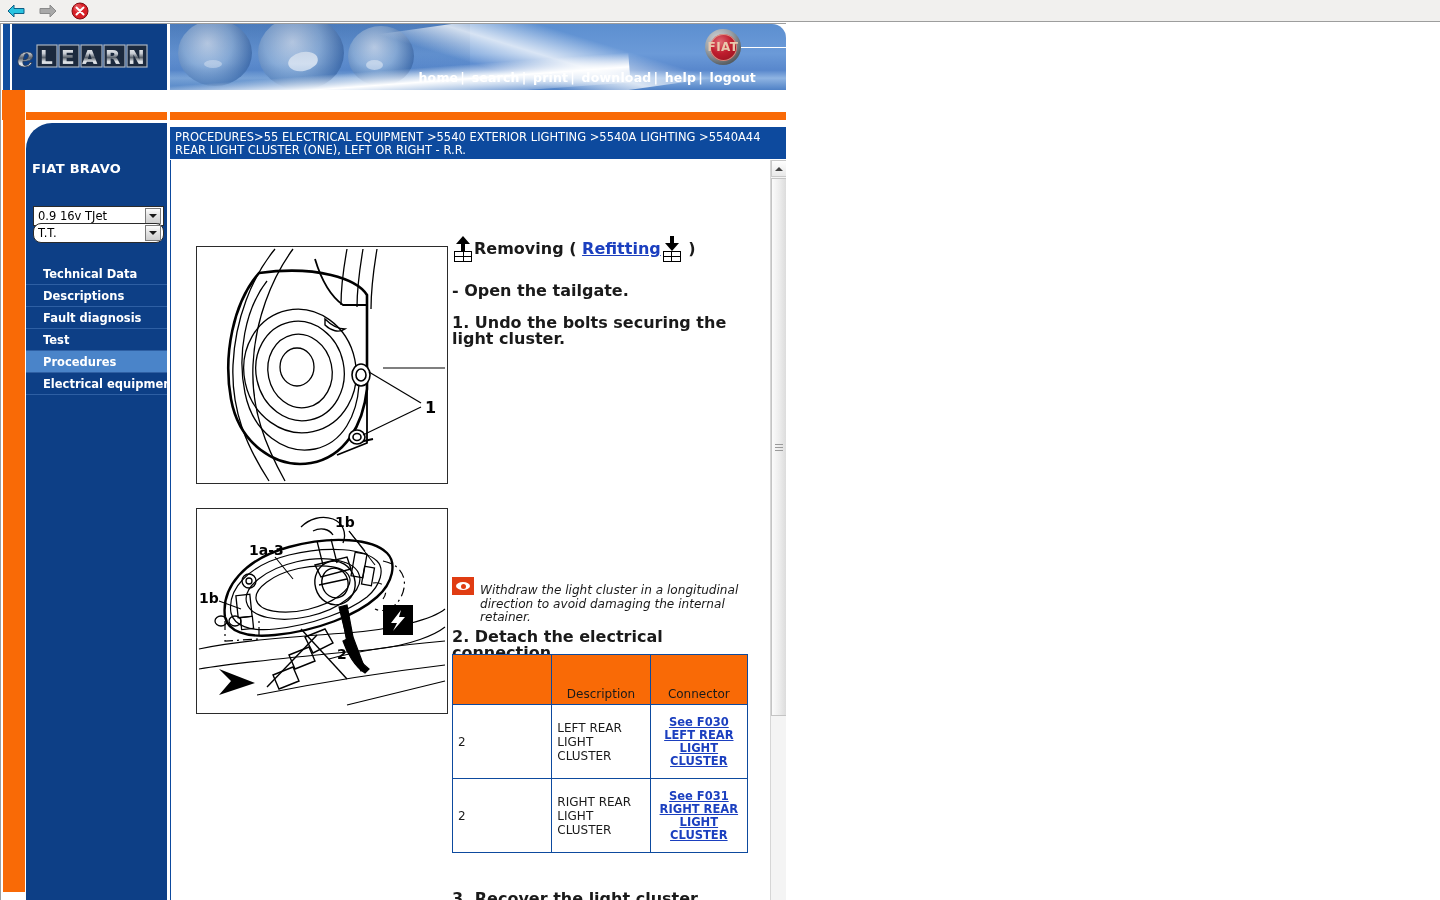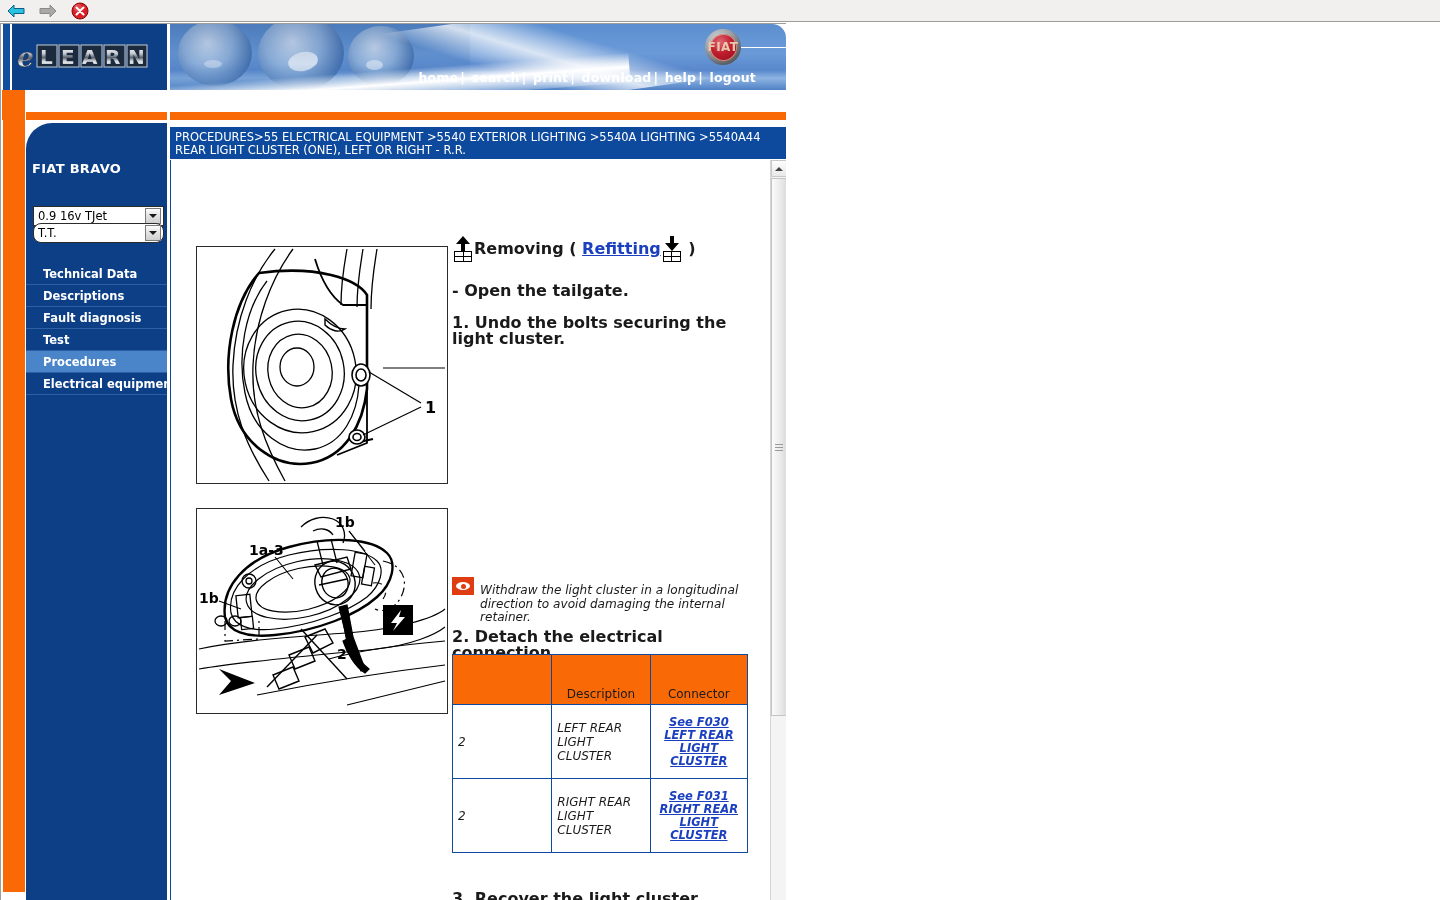--- a/index.html
+++ b/index.html
@@ -277,21 +277,21 @@
   #conn-table td, #conn-table th {
     border:1px solid #0d4a9e;
     vertical-align:middle;
     padding:3px 5px;
   }
   #conn-table thead td {
     background:#f96a06; color:#1a1a1a;
     height:50px; vertical-align:bottom; text-align:center;
     font-weight:normal;
   }
-  #conn-table tbody td { height:74px; color:#1a1a1a;font-style:italic; }
+  #conn-table tbody td { height:74px; color:#1a1a1a; }
   .col-num { width:99px; }
   .col-desc { width:98px; }
   .col-conn { width:97px; text-align:center; }
   .col-conn a { color:#1b3fbf; font-weight:bold; text-decoration:underline; font-size:11.5px; line-height:13px; display:inline-block; }
 
   #line-step3 { left:281px; top:731px; width:320px; }
 
   
   #page-right {
     position:absolute; left:787px; top:23px; width:653px; height:877px; background:#ffffff;

